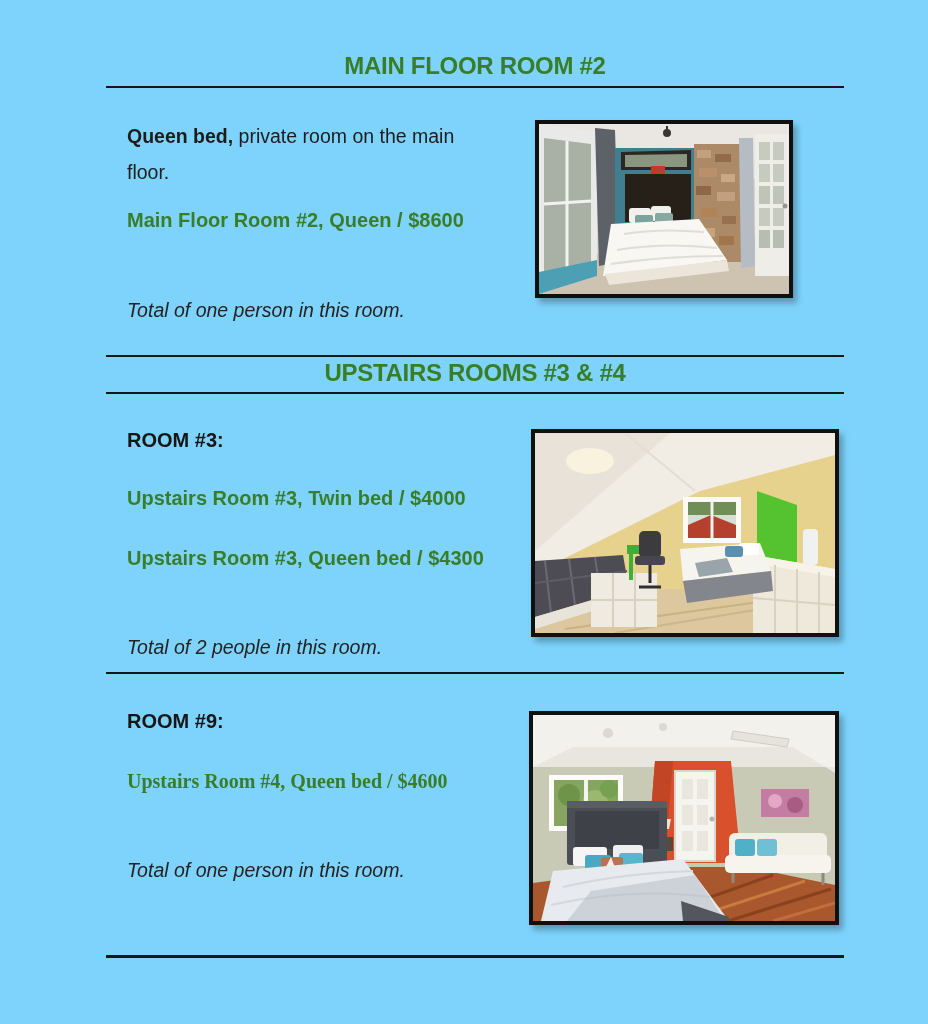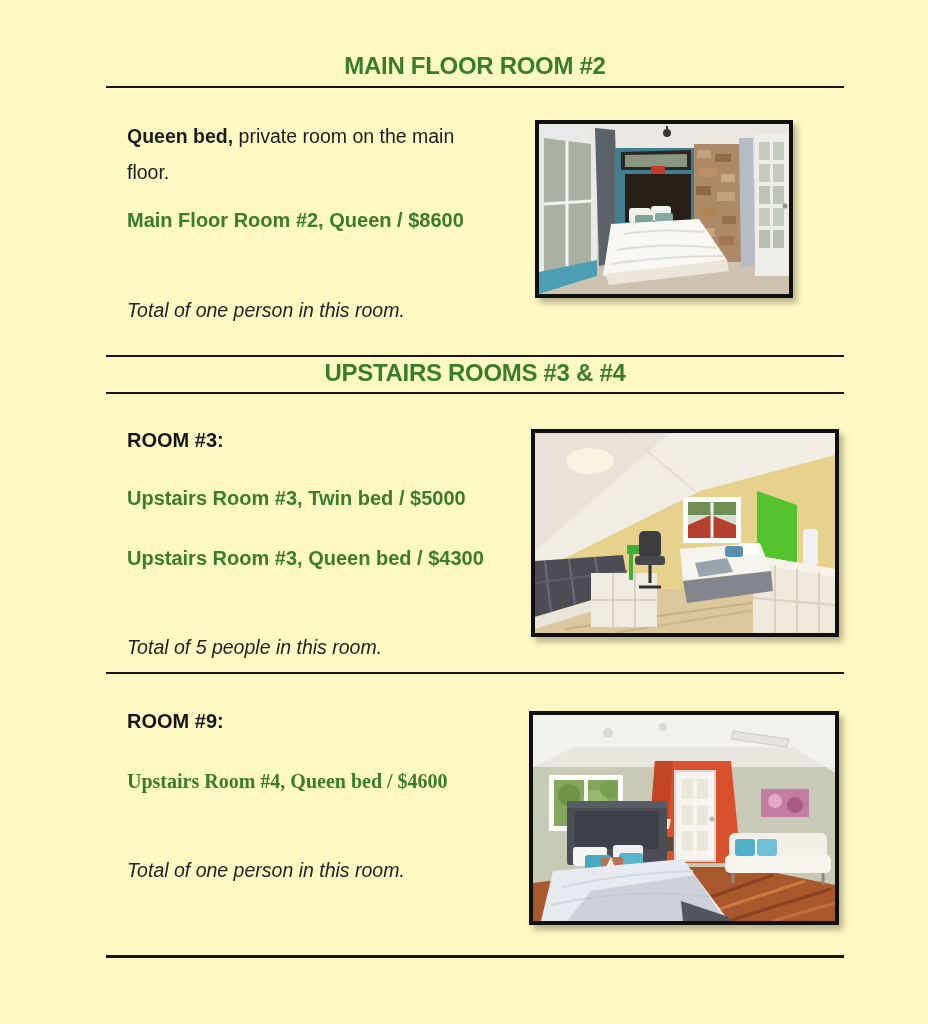--- a/index.html
+++ b/index.html
@@ -1,18 +1,18 @@
 <!DOCTYPE html>
 <html><head>
 <meta charset="utf-8">
 <style>
   * { box-sizing: border-box; }
   html, body { margin: 0; padding: 0; background: #ffffff; }
   .page {
-    position: relative; width: 928px; height: 1024px; background: #fef9c3;
+    position: relative; width: 928px; height: 1024px; background: #7dd3fc;
     font-family: "Liberation Sans", "DejaVu Sans", sans-serif; color: #1c1c1c;
     overflow: hidden;
   }
   .abs { position: absolute; }
   .section-heading {
     left: 106px; width: 738px; text-align: center;
     font-size: 24px; font-weight: 800; letter-spacing: -0.3px;
     color: #3a7d28; white-space: nowrap;
   }
   .rule { left: 106px; width: 738px; height: 2px; background: #161616; }
@@ -109,25 +109,25 @@
   </div>
 
   <div class="abs rule" style="top:355px;"></div>
 
   <div class="abs section-heading" style="top:359px;">UPSTAIRS ROOMS #3 &amp; #4</div>
 
   <div class="abs rule" style="top:392px;"></div>
 
   <div class="abs room-label" style="left:127px; top:429px;"><span class="u">ROOM #3</span><span>:</span></div>
 
-  <div class="abs price" style="left:127px; top:487px;">Upstairs Room #3, Twin bed / $5000</div>
+  <div class="abs price" style="left:127px; top:487px;">Upstairs Room #3, Twin bed / $4000</div>
 
   <div class="abs price" style="left:127px; top:547px;">Upstairs Room #3, Queen bed / $4300</div>
 
-  <div class="abs occupancy" style="left:127px; top:636px;">Total of 5 people in this room.</div>
+  <div class="abs occupancy" style="left:127px; top:636px;">Total of 2 people in this room.</div>
 
   <div class="abs photo" style="left:531px; top:429px; width:308px; height:208px;">
     <svg viewBox="0 0 300 200" width="300" height="200">
 
       <rect width="300" height="200" fill="#e6d28c"></rect>
 
       <polygon points="0,0 300,0 300,22 165,58 0,140" fill="#f1ece4"></polygon>
       <polygon points="0,0 135,0 0,118" fill="#e9e2d8"></polygon>
       <ellipse cx="55" cy="28" rx="24" ry="13" fill="#f8f2df"></ellipse>
       <line x1="90" y1="0" x2="160" y2="58" stroke="#e3ddd2" stroke-width="2"></line>

